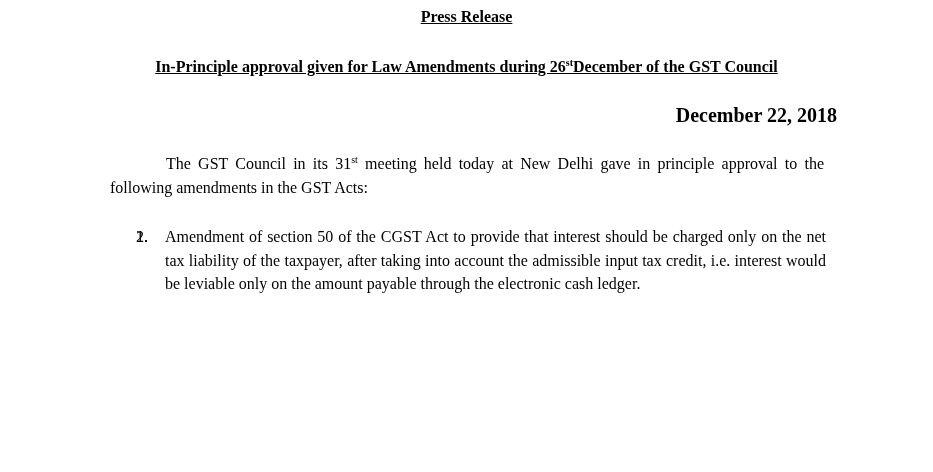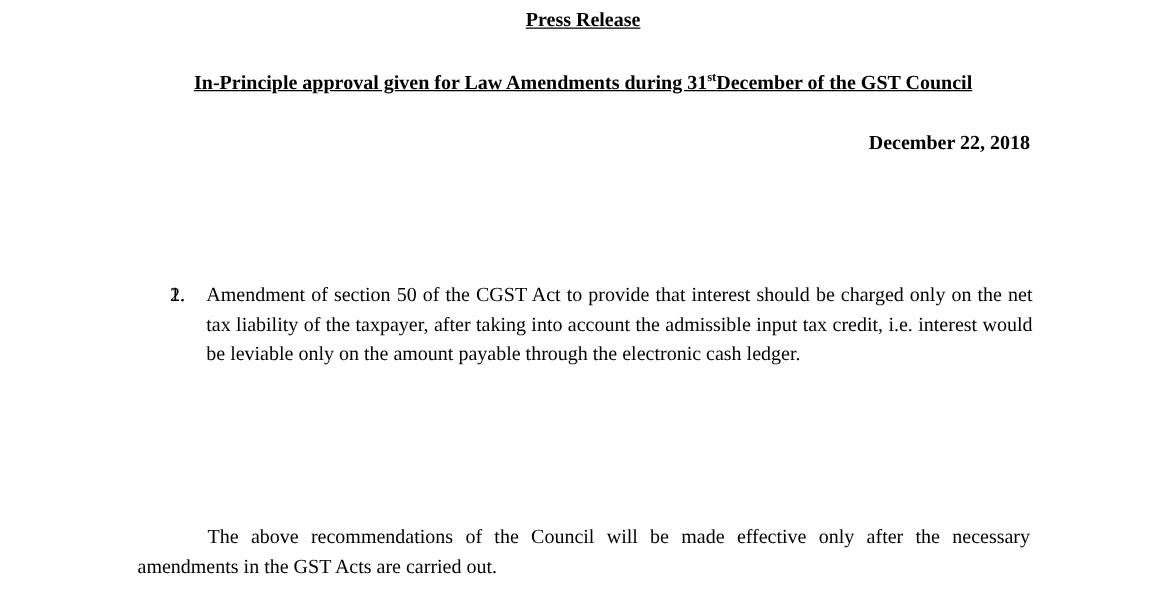--- a/index.html
+++ b/index.html
@@ -4,47 +4,47 @@
 <style>
   html, body { margin: 0; padding: 0; background: #ffffff; }
   body { width: 933px; height: 472px; overflow: hidden; position: relative;
          font-family: "Liberation Serif", "DejaVu Serif", serif; color: #000; }
   .page { position: absolute; left: 0; top: 0; width: 933px; height: 443px; border-radius: 22px; }
   .title { position: absolute; top: 6px; left: 0; width: 933px; text-align: center;
            font-weight: bold; font-size: 16px; text-decoration: underline; line-height: 22px; }
   .subtitle { position: absolute; top: 56px; left: 0; width: 933px; text-align: center;
               font-weight: bold; font-size: 16px; text-decoration: underline; line-height: 22px; }
   .subtitle sup { font-size: 10px; line-height: 0; vertical-align: 6px; }
-  .date { position: absolute; top: 104px; right: 109px; font-weight: bold; font-size: 16px; line-height: 22px; }
+  .date { position: absolute; top: 104px; right: 96px; font-weight: bold; font-size: 20px; line-height: 22px; }
   .para { position: absolute; left: 110px; width: 714px; font-size: 16px; line-height: 23.5px;
           text-align: justify; }
   .para .indent { display: inline-block; width: 56px; }
   .para sup { font-size: 10px; line-height: 0; vertical-align: 6px; }
   .p1 { top: 152px; }
   .p2 { top: 418px; }
   .list { position: absolute; left: 136px; top: 225px; width: 690px; font-size: 16px; line-height: 23.5px; }
   .li { position: relative; padding-left: 29px; text-align: justify; }
   .li .num { position: absolute; left: 0; top: 0; }
   .li + .li { margin-top: 0; }
 </style>
 </head>
 <body>
 
 <div class="page">
   <div class="title">Press Release</div>
 
-  <div class="subtitle"><span>In-Principle approval given for Law Amendments during 31</span><sup>st</sup><span>December of the GST Council</span></div>
+  <div class="subtitle"><span>In-Principle approval given for Law Amendments during 26</span><sup>st</sup><span>December of the GST Council</span></div>
 
   <div class="date">December 22, 2018</div>
 
+  <div class="para p1"><span class="indent"></span><span>The GST Council in its 31</span><sup>st</sup><span> meeting held today at New Delhi gave in principle approval to the following amendments in the GST Acts:</span></div>
 
   <div class="list">
     <div class="li">
       <span class="num">1.</span>
     </div>
     <div class="li">
       <span class="num">2.</span>
       <span>Amendment of section 50 of the CGST Act to provide that interest should be charged only on the net tax liability of the taxpayer, after taking into account the admissible input tax credit, i.e. interest would be leviable only on the amount payable through the electronic cash ledger.</span>
     </div>
   </div>
 
-  <div class="para p2"><span class="indent"></span><span>The above recommendations of the Council will be made effective only after the necessary amendments in the GST Acts are carried out.</span></div>
 </div>
 
 </body></html>

